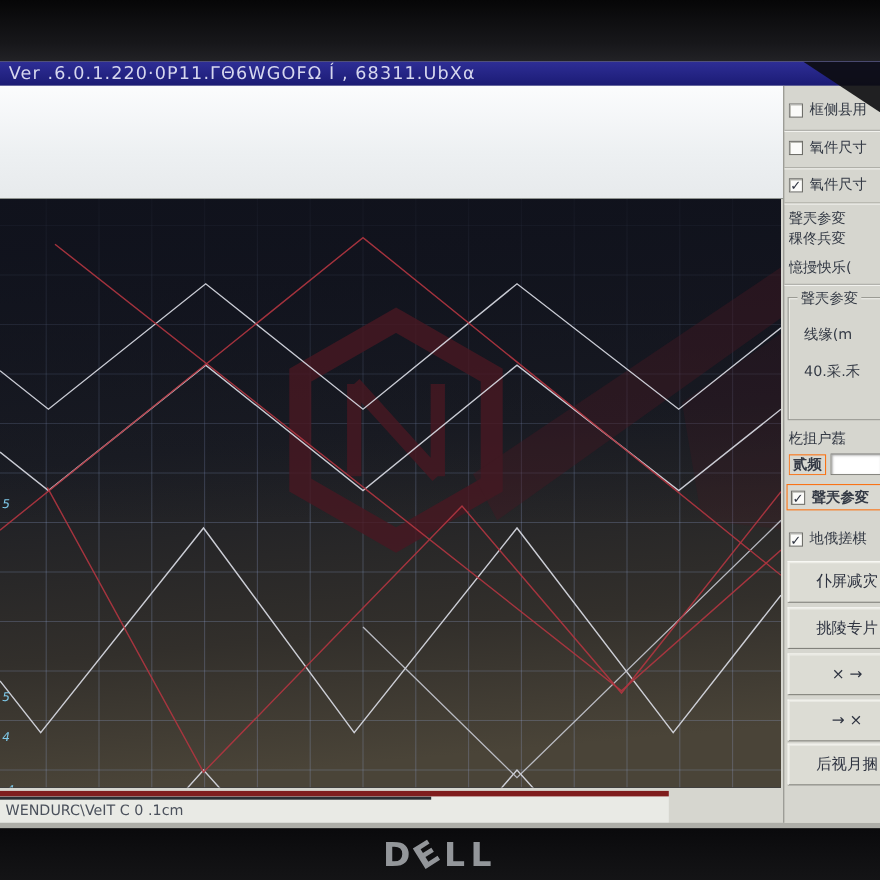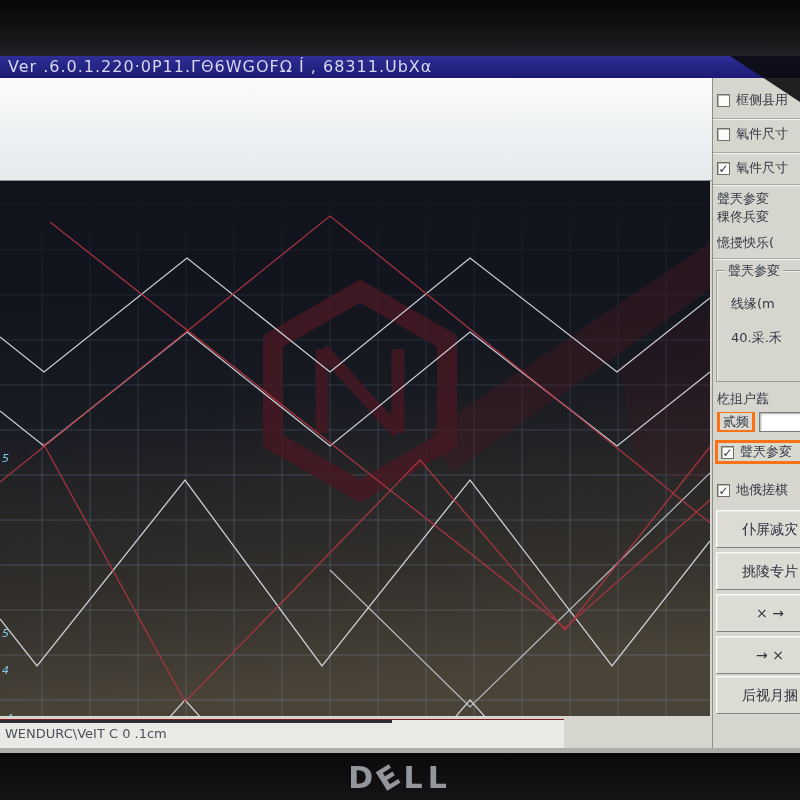--- a/index.html
+++ b/index.html
@@ -26,22 +26,22 @@
     line-height:22px;padding-left:8px;letter-spacing:1px;white-space:nowrap;overflow:hidden;}
 
   .toolbar{position:absolute;left:0;top:22px;width:712px;height:103px;
     background:linear-gradient(180deg,#fbfcfd,#edf0f2 60%,#e7eaec);
     border-bottom:1px solid #8f938f;}
 
   .plot{position:absolute;left:0;top:125px;width:710px;height:535px;
     border-right:2px solid #c6c8c2;border-bottom:3px solid #23252b;background:#14161f;}
   .plot svg{display:block;}
 
-  .statusbar{position:absolute;left:0;top:663px;width:564px;height:29px;
-    background:#e9eae5;border-top:1px solid #7f1d1d;
+  .statusbar{position:absolute;left:0;top:663px;width:608px;height:29px;
+    background:#e9eae5;border-top:5px solid #7f1d1d;
     color:#4b515c;font-size:13px;line-height:28px;padding-left:5px;
     white-space:nowrap;overflow:hidden;}
   .status-heavy{position:absolute;left:0;top:0;width:392px;height:3px;background:#2c2e33;}
   .screen-strip{position:absolute;left:0;top:692px;width:800px;height:5px;background:#aeaea8;}
 
   
   .rpanel{position:absolute;left:712px;top:22px;width:88px;height:670px;
     background:#d6d6cf;border-left:1px solid #8f8f89;overflow:hidden;
     color:#343a45;font-size:13px;}
   .prow{position:absolute;left:4px;width:110px;white-space:nowrap;overflow:hidden;}
@@ -51,21 +51,21 @@
   .cb{width:13px;height:13px;background:#fbfbf9;border:1px solid #6f6f6a;
     box-shadow:inset 1px 1px 0 #b9b9b2;font-size:12px;line-height:12px;
     color:#2e3340;text-align:center;flex:0 0 13px;}
   .lbl{white-space:nowrap;}
   .groupbox{position:absolute;left:3px;width:108px;border:1px solid #9b9b94;
     box-shadow:inset 1px 1px 0 #f0f0ea;}
   .gtitle{position:absolute;left:8px;top:-9px;background:#d6d6cf;padding:0 3px;}
   .ginner{position:absolute;left:14px;white-space:nowrap;}
   .inputbox{display:inline-block;width:46px;height:20px;background:#ffffff;
     border:1px solid #7a7a74;box-shadow:inset 1px 1px 2px #aaa;vertical-align:middle;}
-  .boxed{border:3px solid #f97316;padding:1px 3px;background:#d9d9d2;}
+  .boxed{border:1px solid #f97316;padding:1px 3px;background:#d9d9d2;font-weight:bold;}
   .pbtn{position:absolute;left:3px;width:108px;height:38px;background:#dcdcd4;
     border:1px solid;border-color:#f8f8f4 #81817b #81817b #f8f8f4;
     box-shadow:inset 1px 1px 0 #ecece6;
     font-size:14px;color:#2e3340;text-align:center;line-height:36px;
     white-space:nowrap;overflow:hidden;cursor:default;}
 </style>
 </head>
 <body>
 
 <div id="stage">

